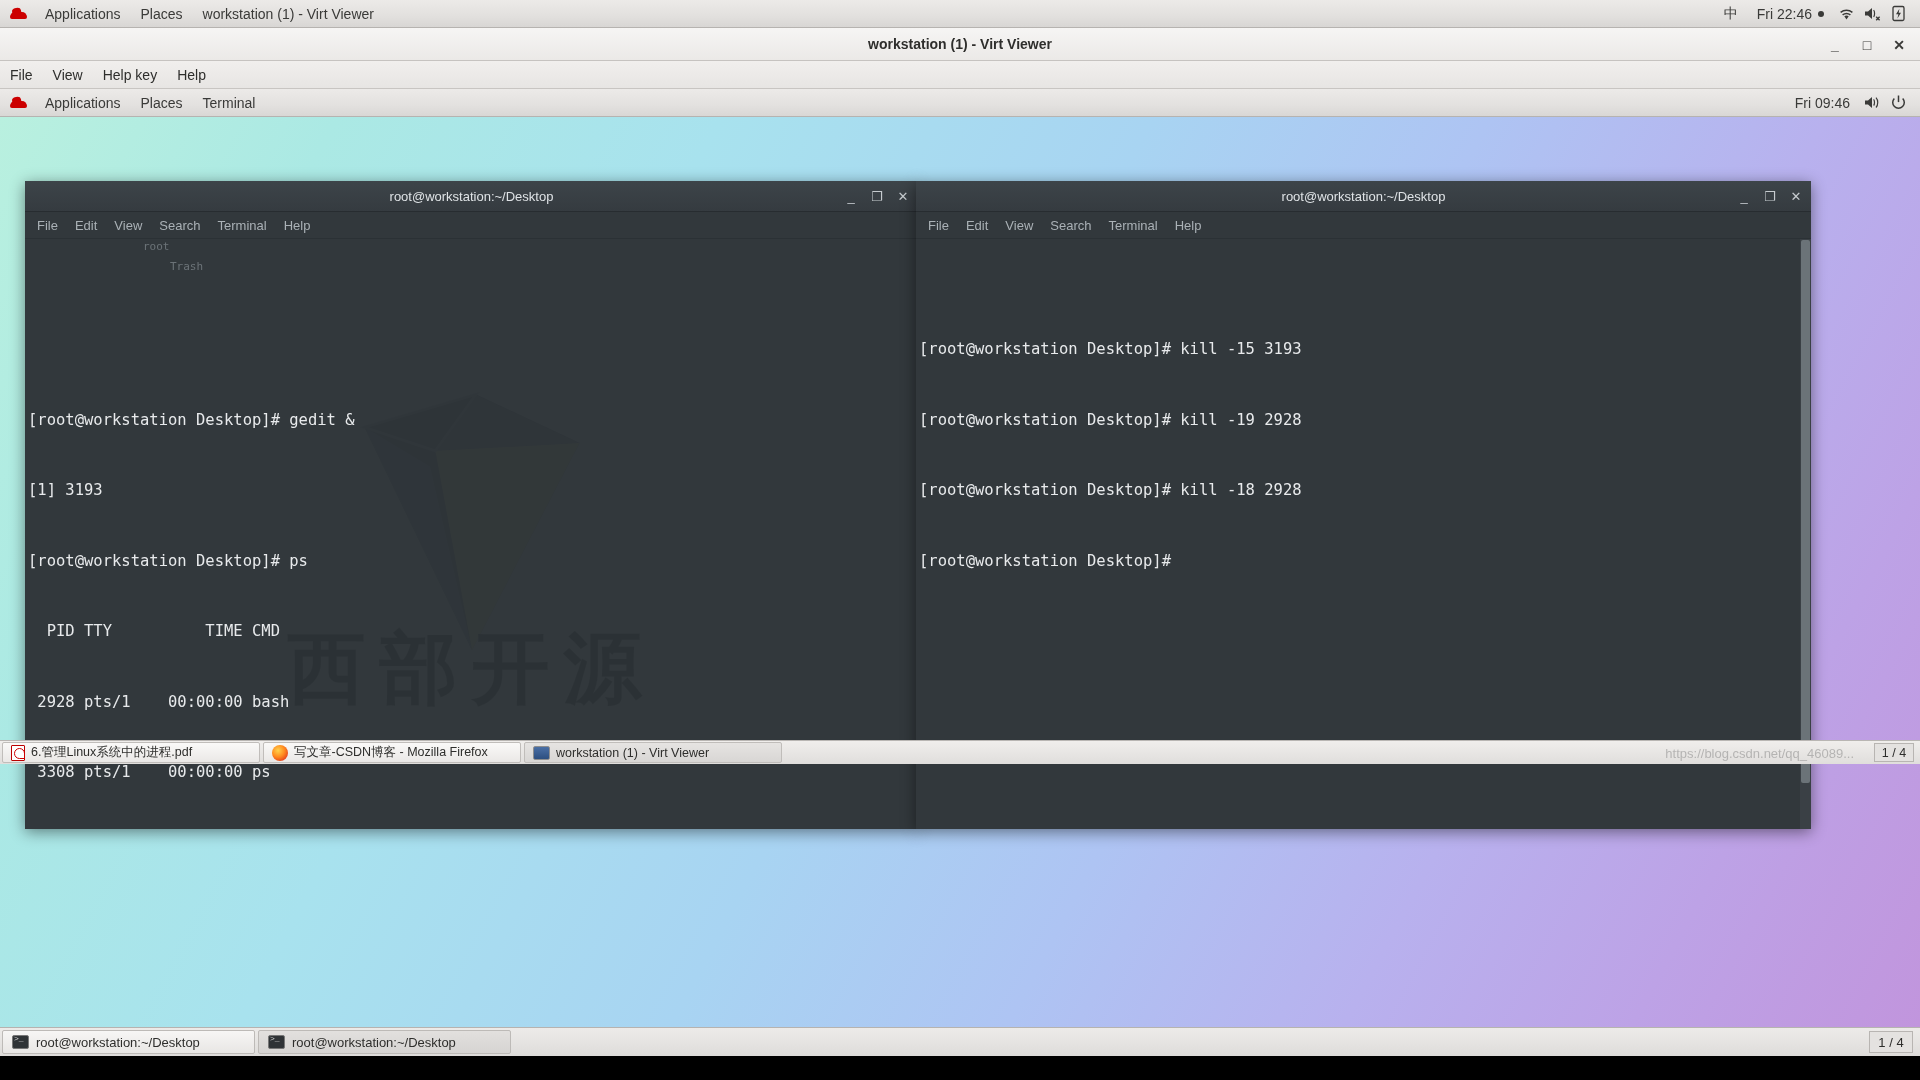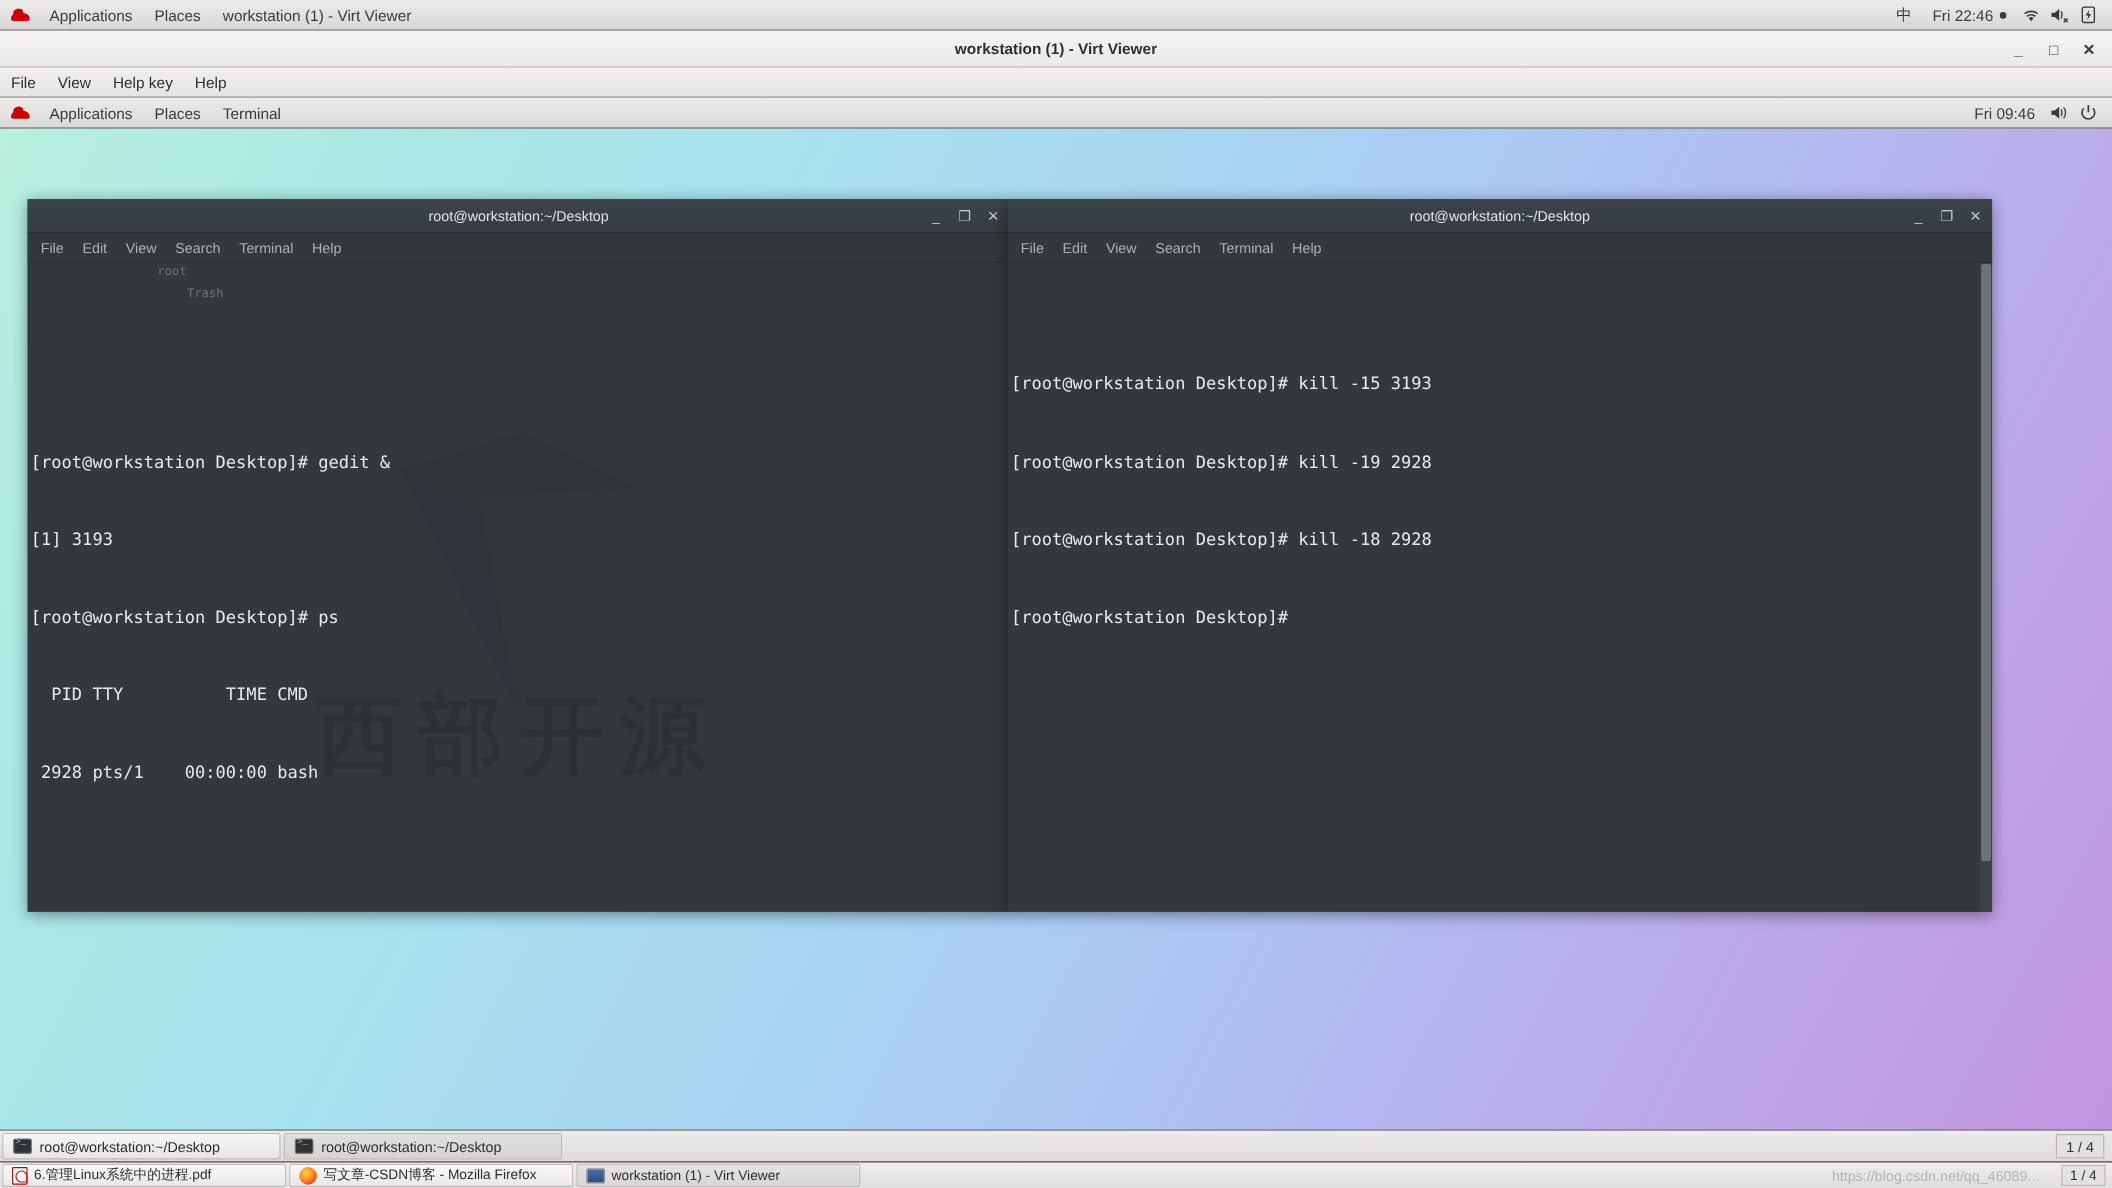--- a/index.html
+++ b/index.html
@@ -1,21 +1,21 @@
 <!DOCTYPE html>
 <html><head>
 <meta charset="utf-8">
 <style>
   * { margin:0; padding:0; box-sizing:border-box; }
   html,body{
     width:1920px; height:1080px; overflow:hidden;
     font-family:"Liberation Sans", sans-serif;
     background:#000;
   }
-  #root{ position:relative; width:1920px; height:1080px; }
+  #root{ position:relative; width:1920px; height:764px; }
 
   
   .host-panel{
     position:absolute; left:0; top:0; width:1920px; height:28px;
     background:linear-gradient(to bottom,#eceae8 0%,#e2e0de 60%,#d8d6d4 100%);
     border-bottom:1px solid #b6b3b0;
     display:flex; align-items:center; font-size:14px; color:#3a3a38;
   }
   .redhat{
     width:20px; height:14px; margin-left:9px; margin-right:6px;
@@ -297,20 +297,21 @@
           <div class="wm-text">西部开源</div>
         </div>
         <div class="term-desk-ico" style="left:118px; top:-4px;">root</div>
         <div class="term-desk-ico" style="left:145px; top:16px;">Trash</div>
         <div class="term-lines">
           <div>[root@workstation Desktop]# gedit &amp;</div>
           <div>[1] 3193</div>
           <div>[root@workstation Desktop]# ps</div>
           <div>  PID TTY          TIME CMD</div>
           <div> 2928 pts/1    00:00:00 bash</div>
+          <div> 3308 pts/1    00:00:00 ps</div>
           
           
         </div>
       </div>
     </div>
 
     <div class="term" style="left:916px; top:92px; width:895px; height:648px;">
       <div class="term-title">
         <span>root@workstation:~/Desktop</span>
         <div class="term-wbtns">

